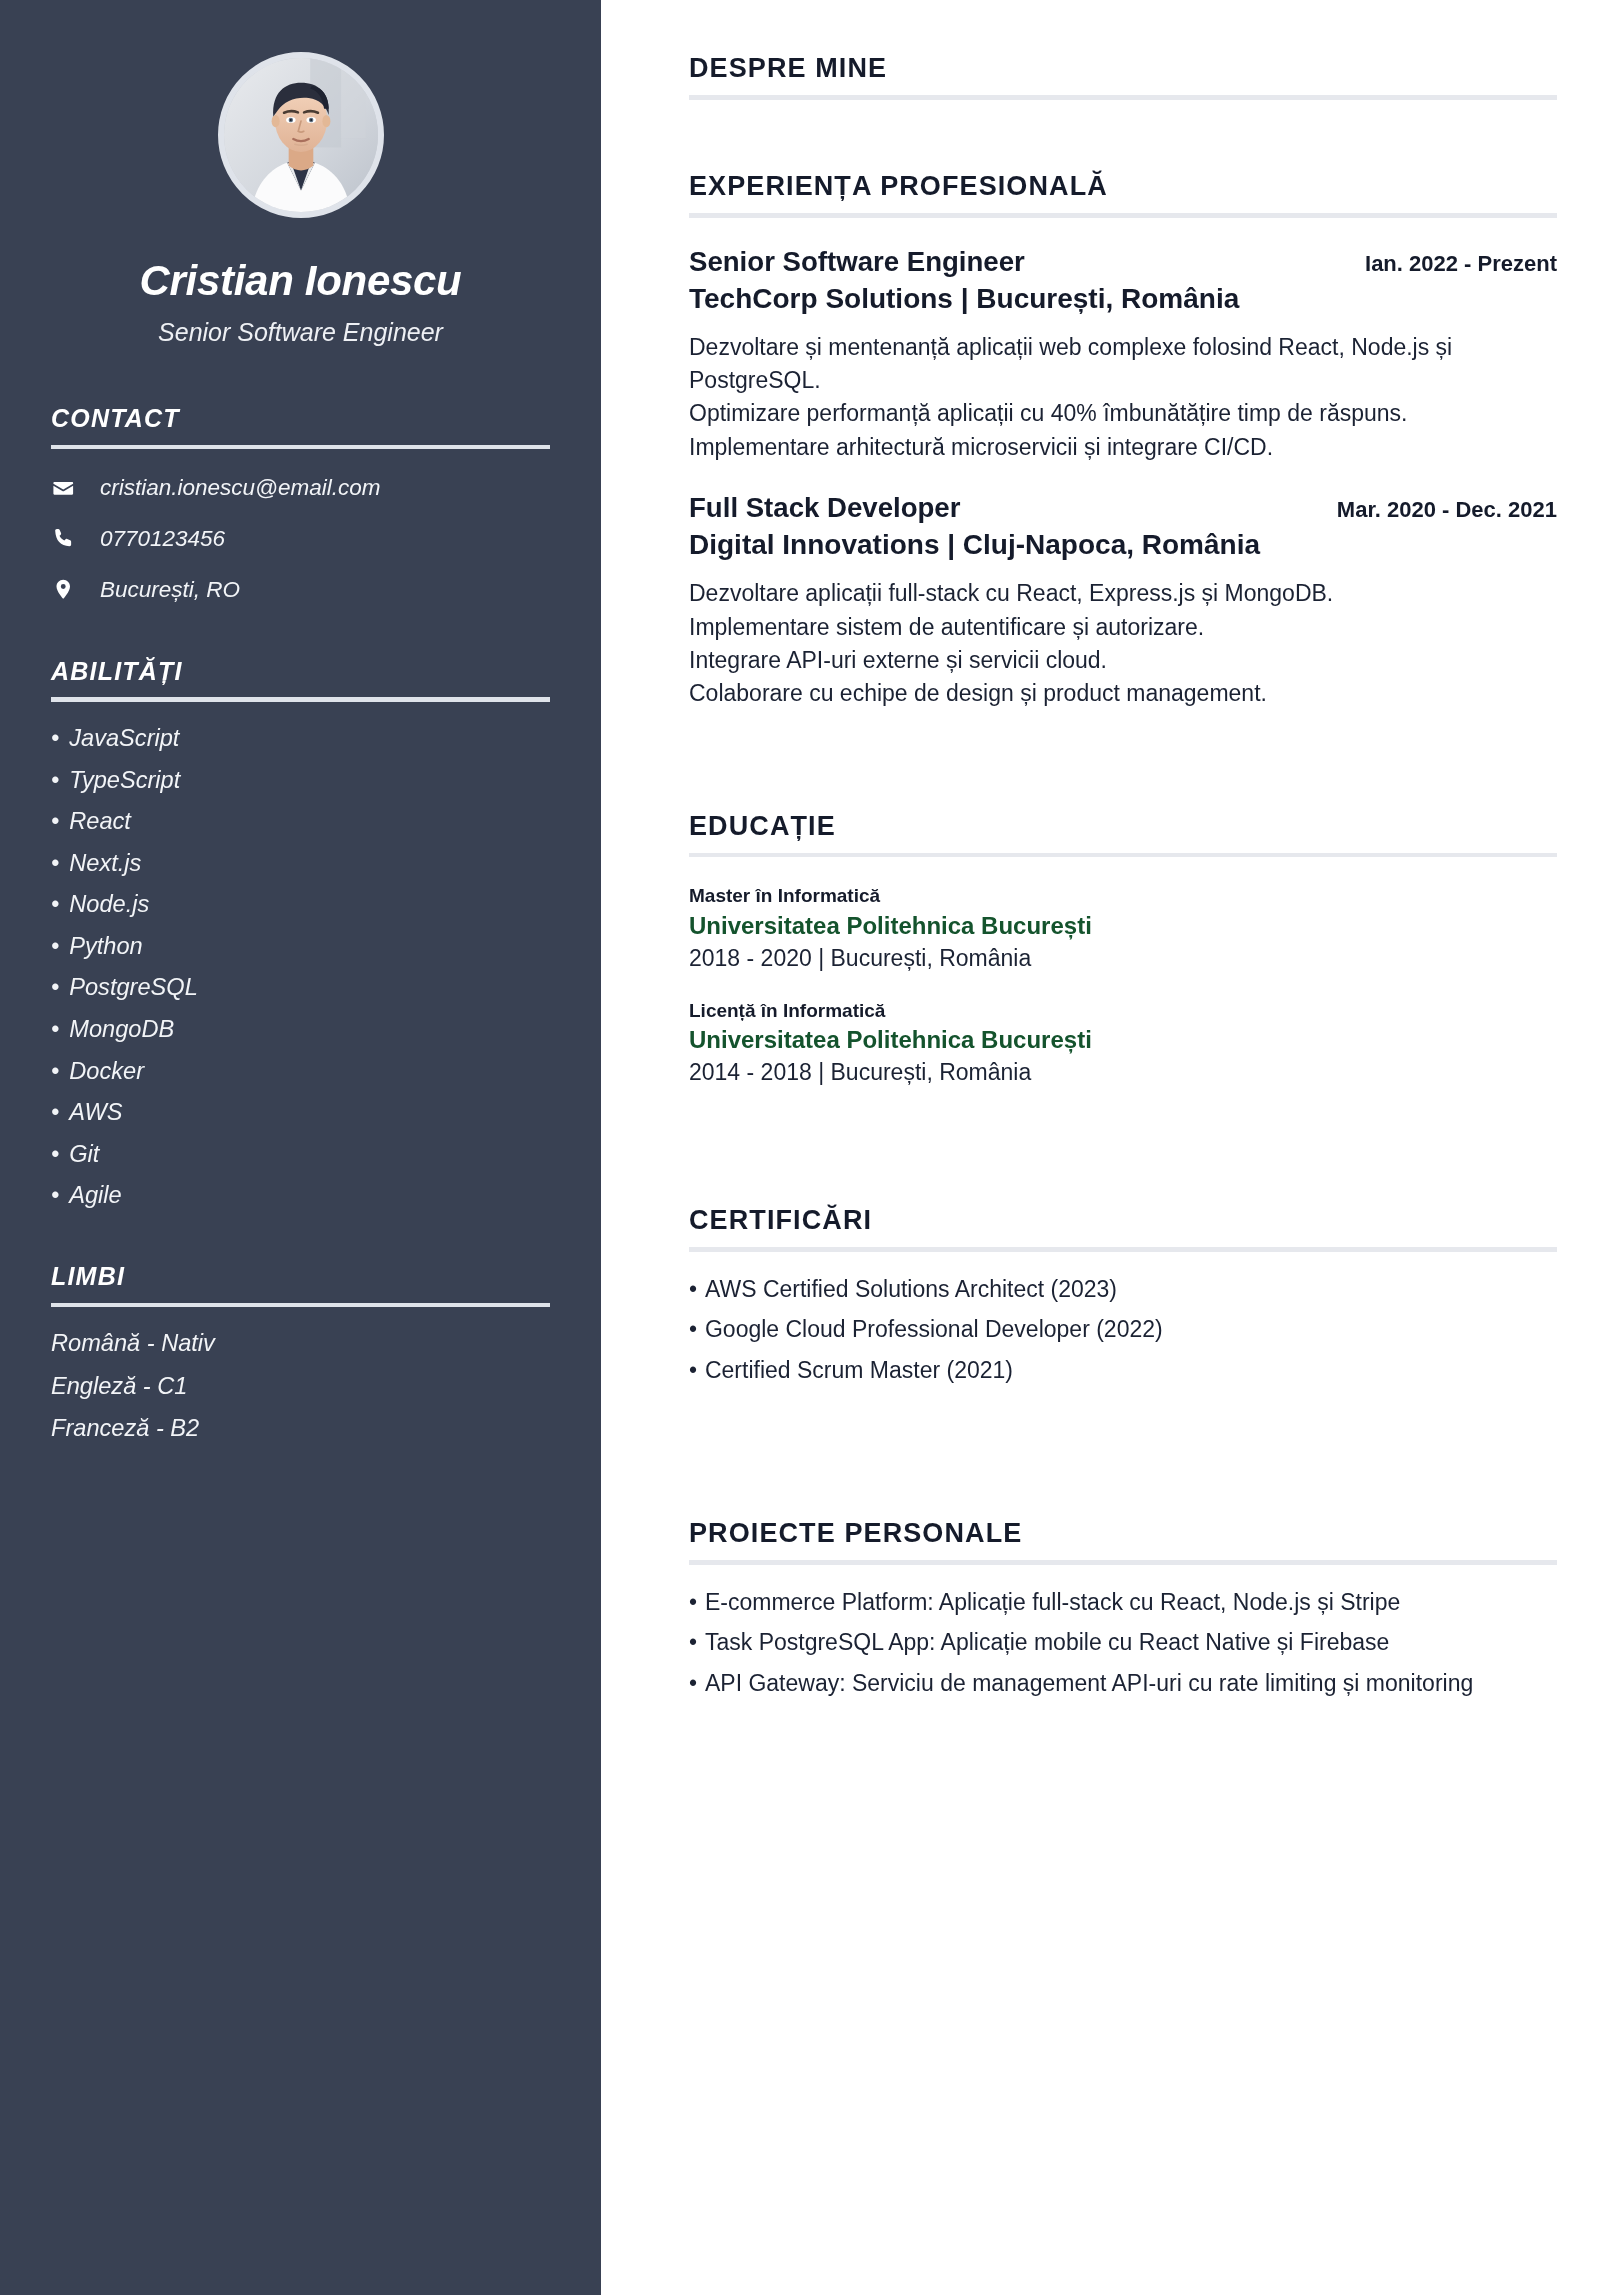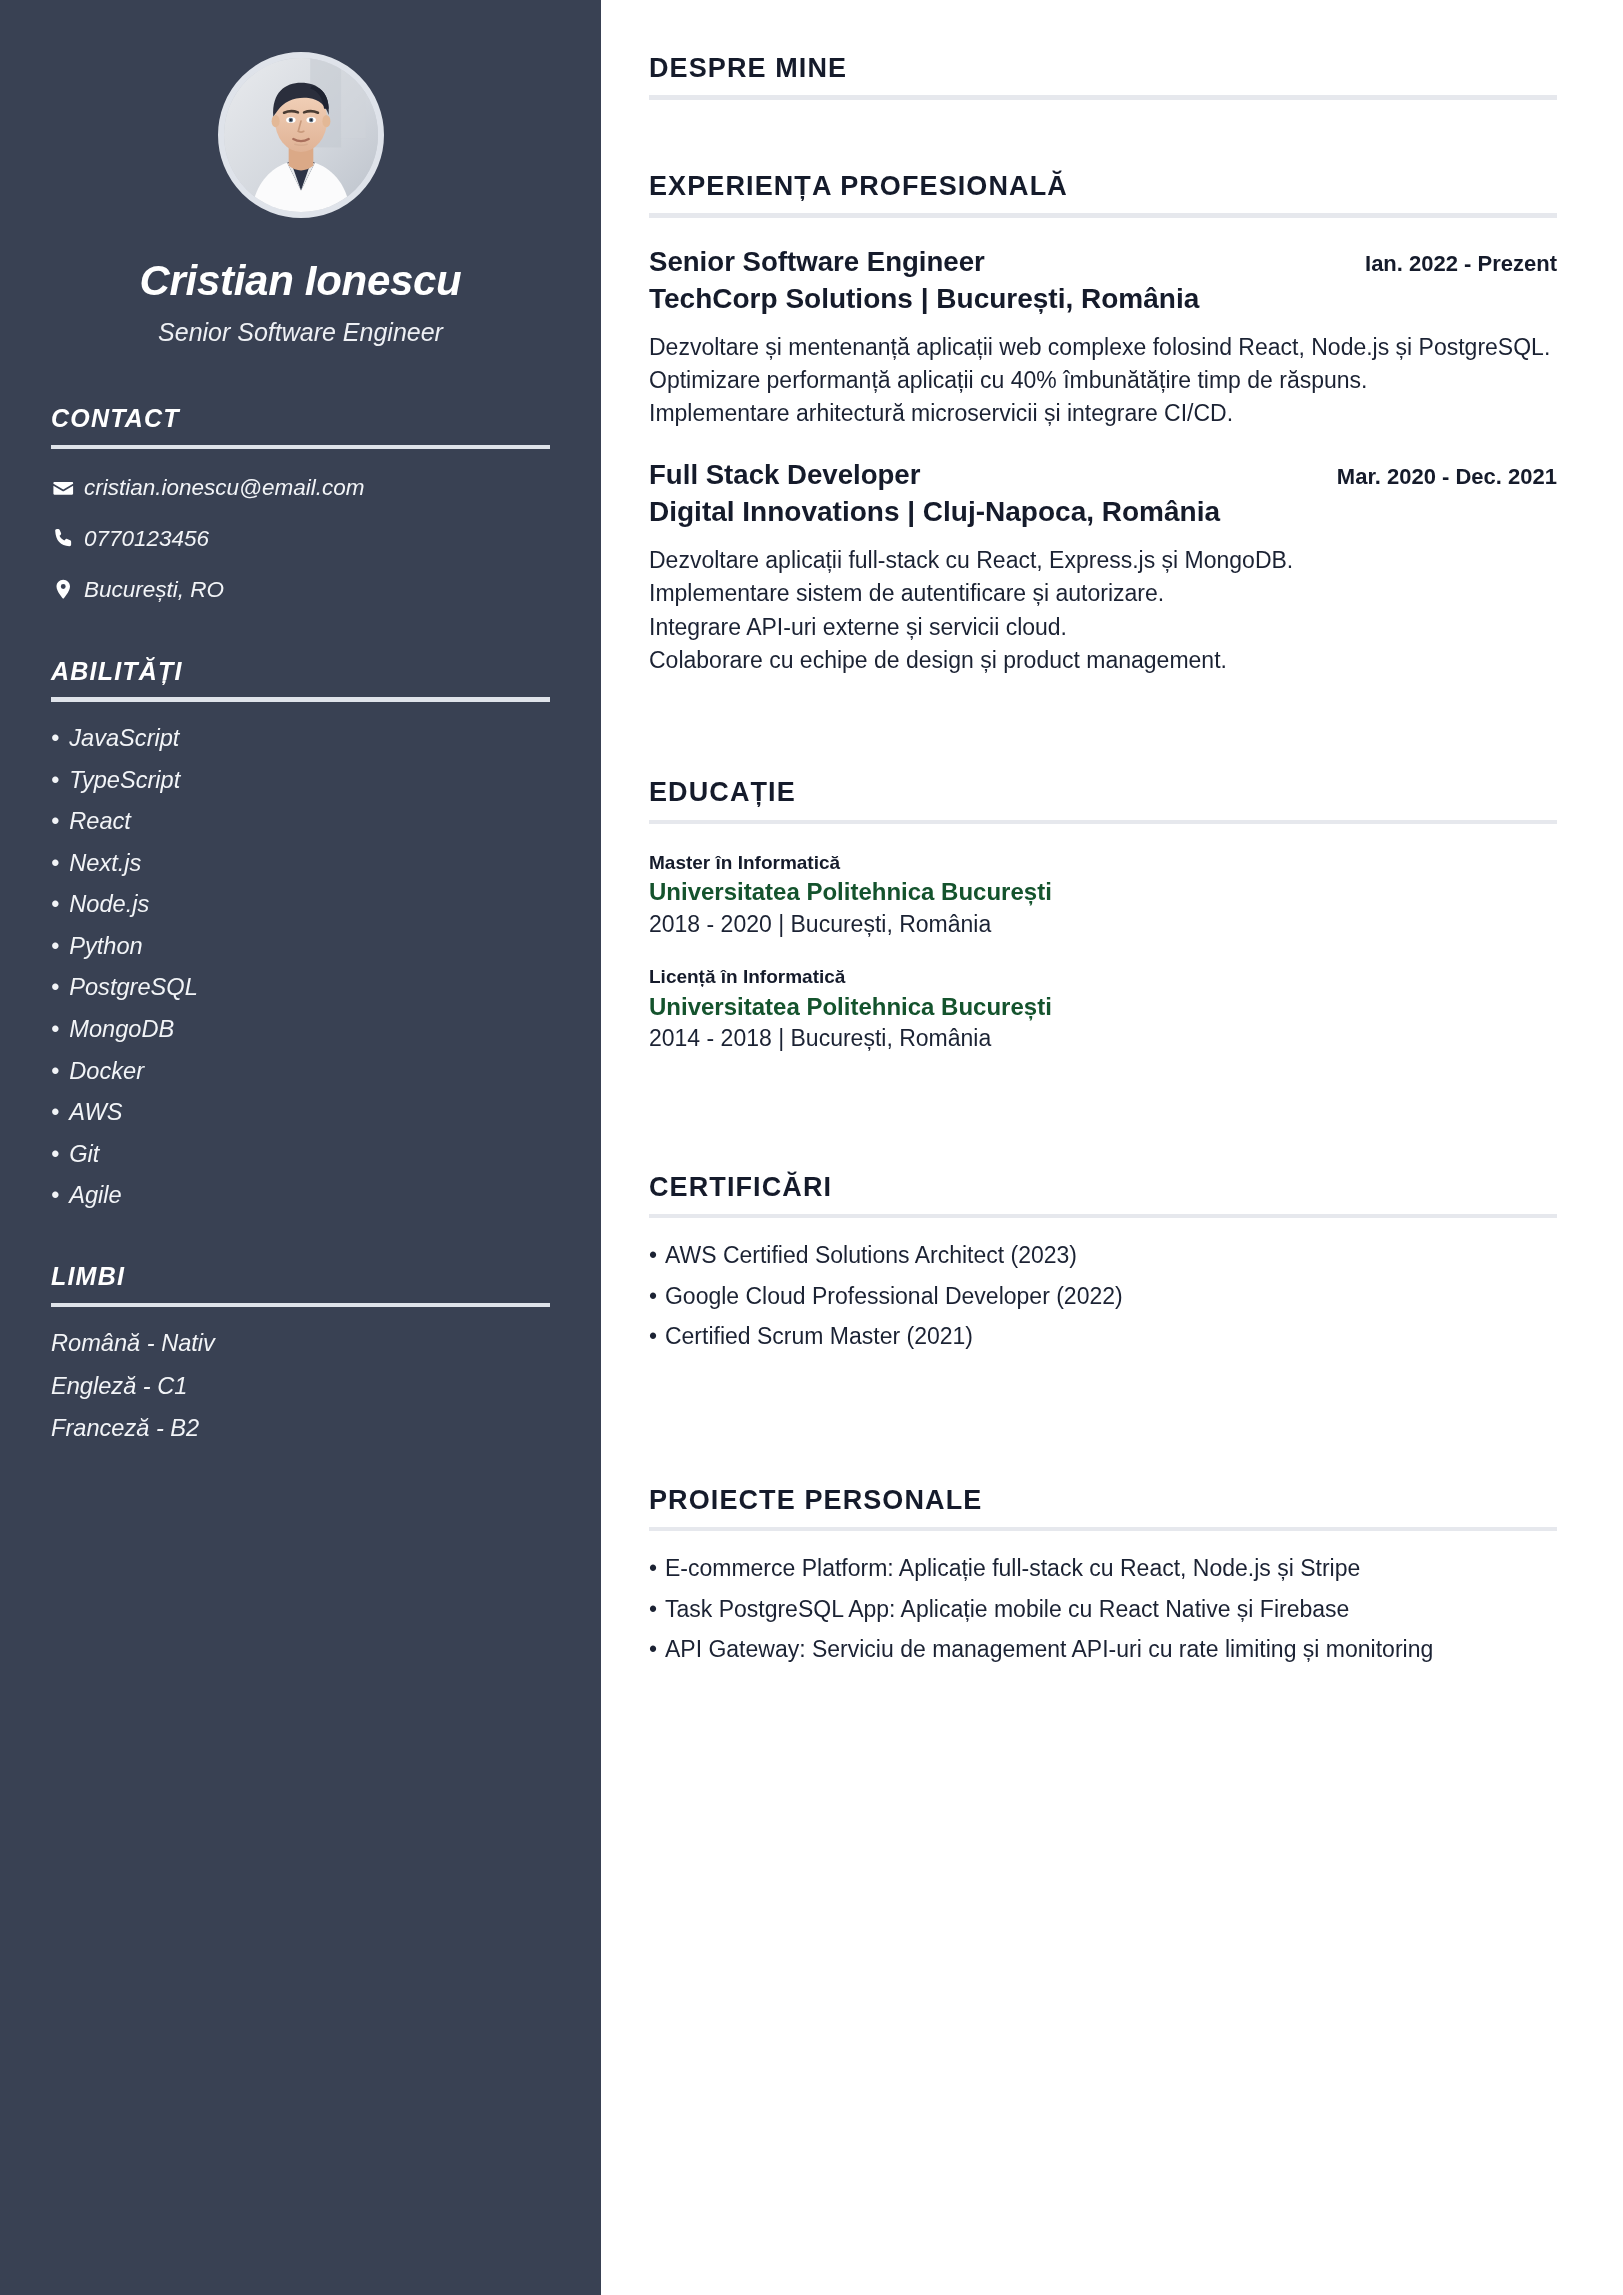--- a/index.html
+++ b/index.html
@@ -70,21 +70,21 @@
     height: 4.5px;
     background: #dfe3ea;
     margin-top: 12.4px;
     margin-bottom: 25px;
     width: 100%;
   }
 
   .contact-row {
     display: flex;
     align-items: center;
-    gap: 8px;
+    gap: 24px;
     margin-bottom: 23.6px;
     font-size: 22.5px;
     color: #f2f4f7;
     line-height: 1.2;
   }
   .contact-row:last-child { margin-bottom: 0; }
   .contact-icon {
     width: 25px;
     flex: 0 0 25px;
     display: flex;
@@ -107,21 +107,21 @@
   .lang-item {
     font-size: 23.6px;
     color: #f2f4f7;
     line-height: 1.0;
     margin-bottom: 18.6px;
   }
 
   
   #main {
     flex: 1 1 auto;
-    padding: 54px 66px 0 48px;
+    padding: 54px 66px 0 88px;
     color: #151b2b;
   }
   .main-section { margin-bottom: 0; }
   .main-heading {
     font-size: 27px;
     font-weight: 700;
     letter-spacing: 1.1px;
     color: #151b2b;
     line-height: 1.05;
   }

